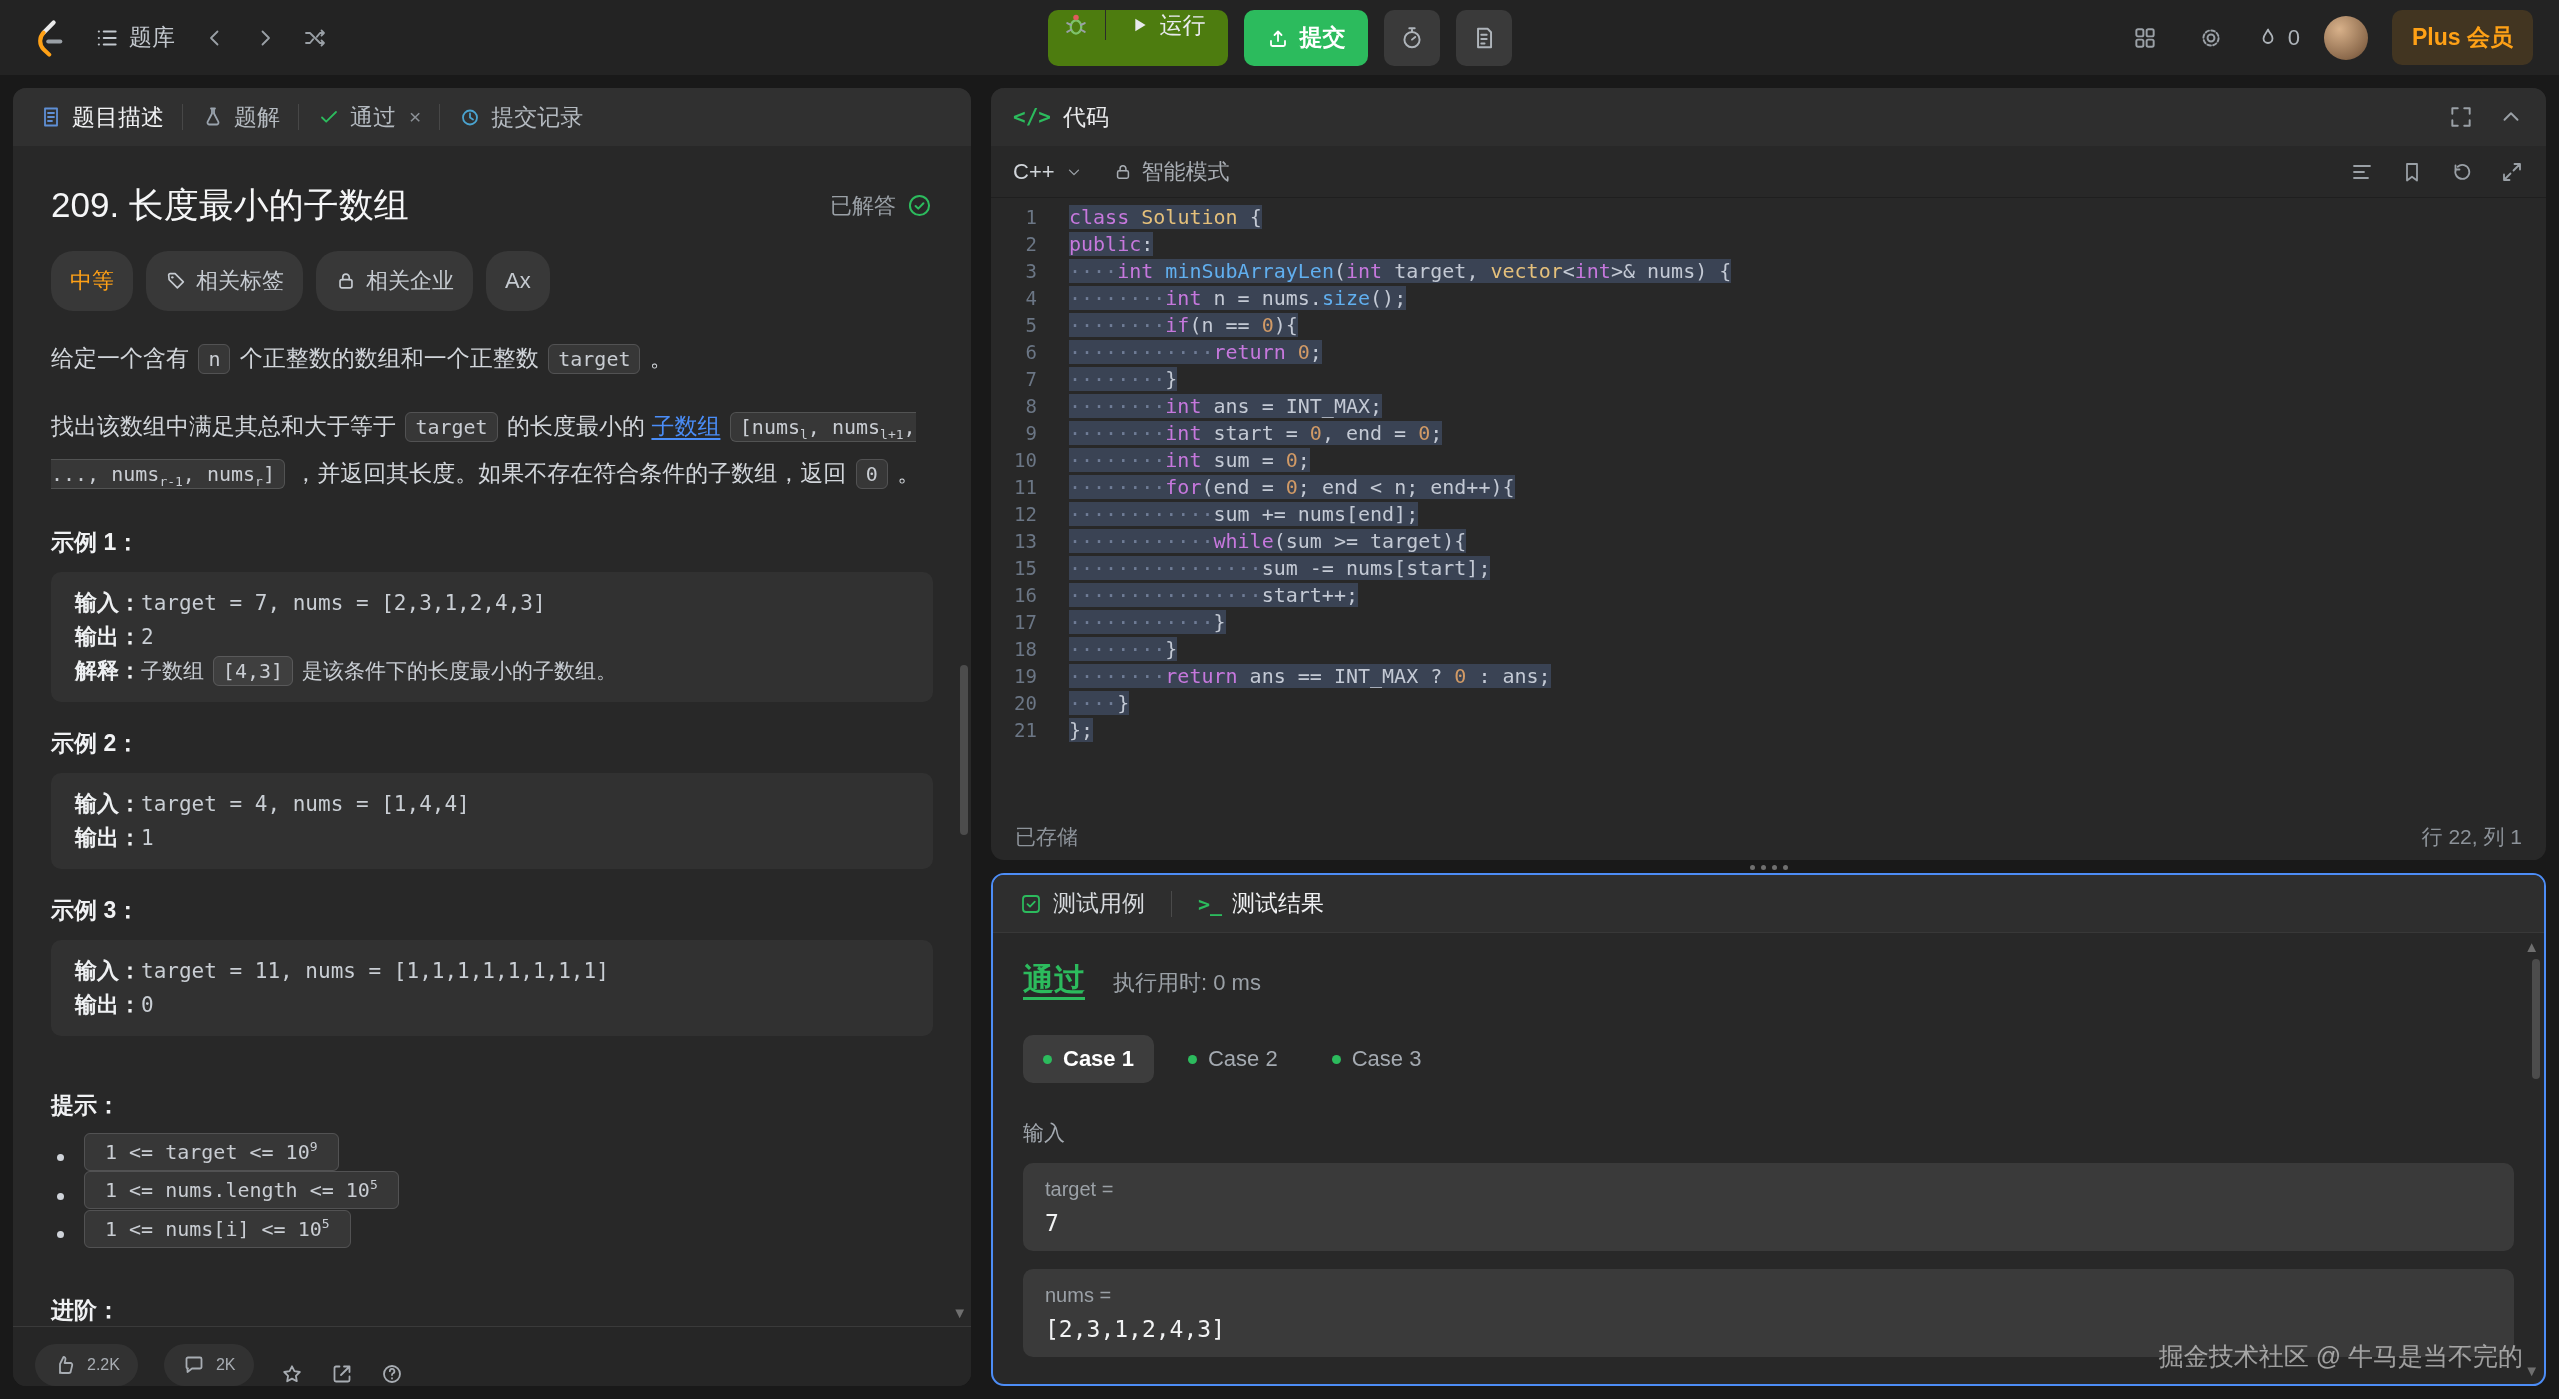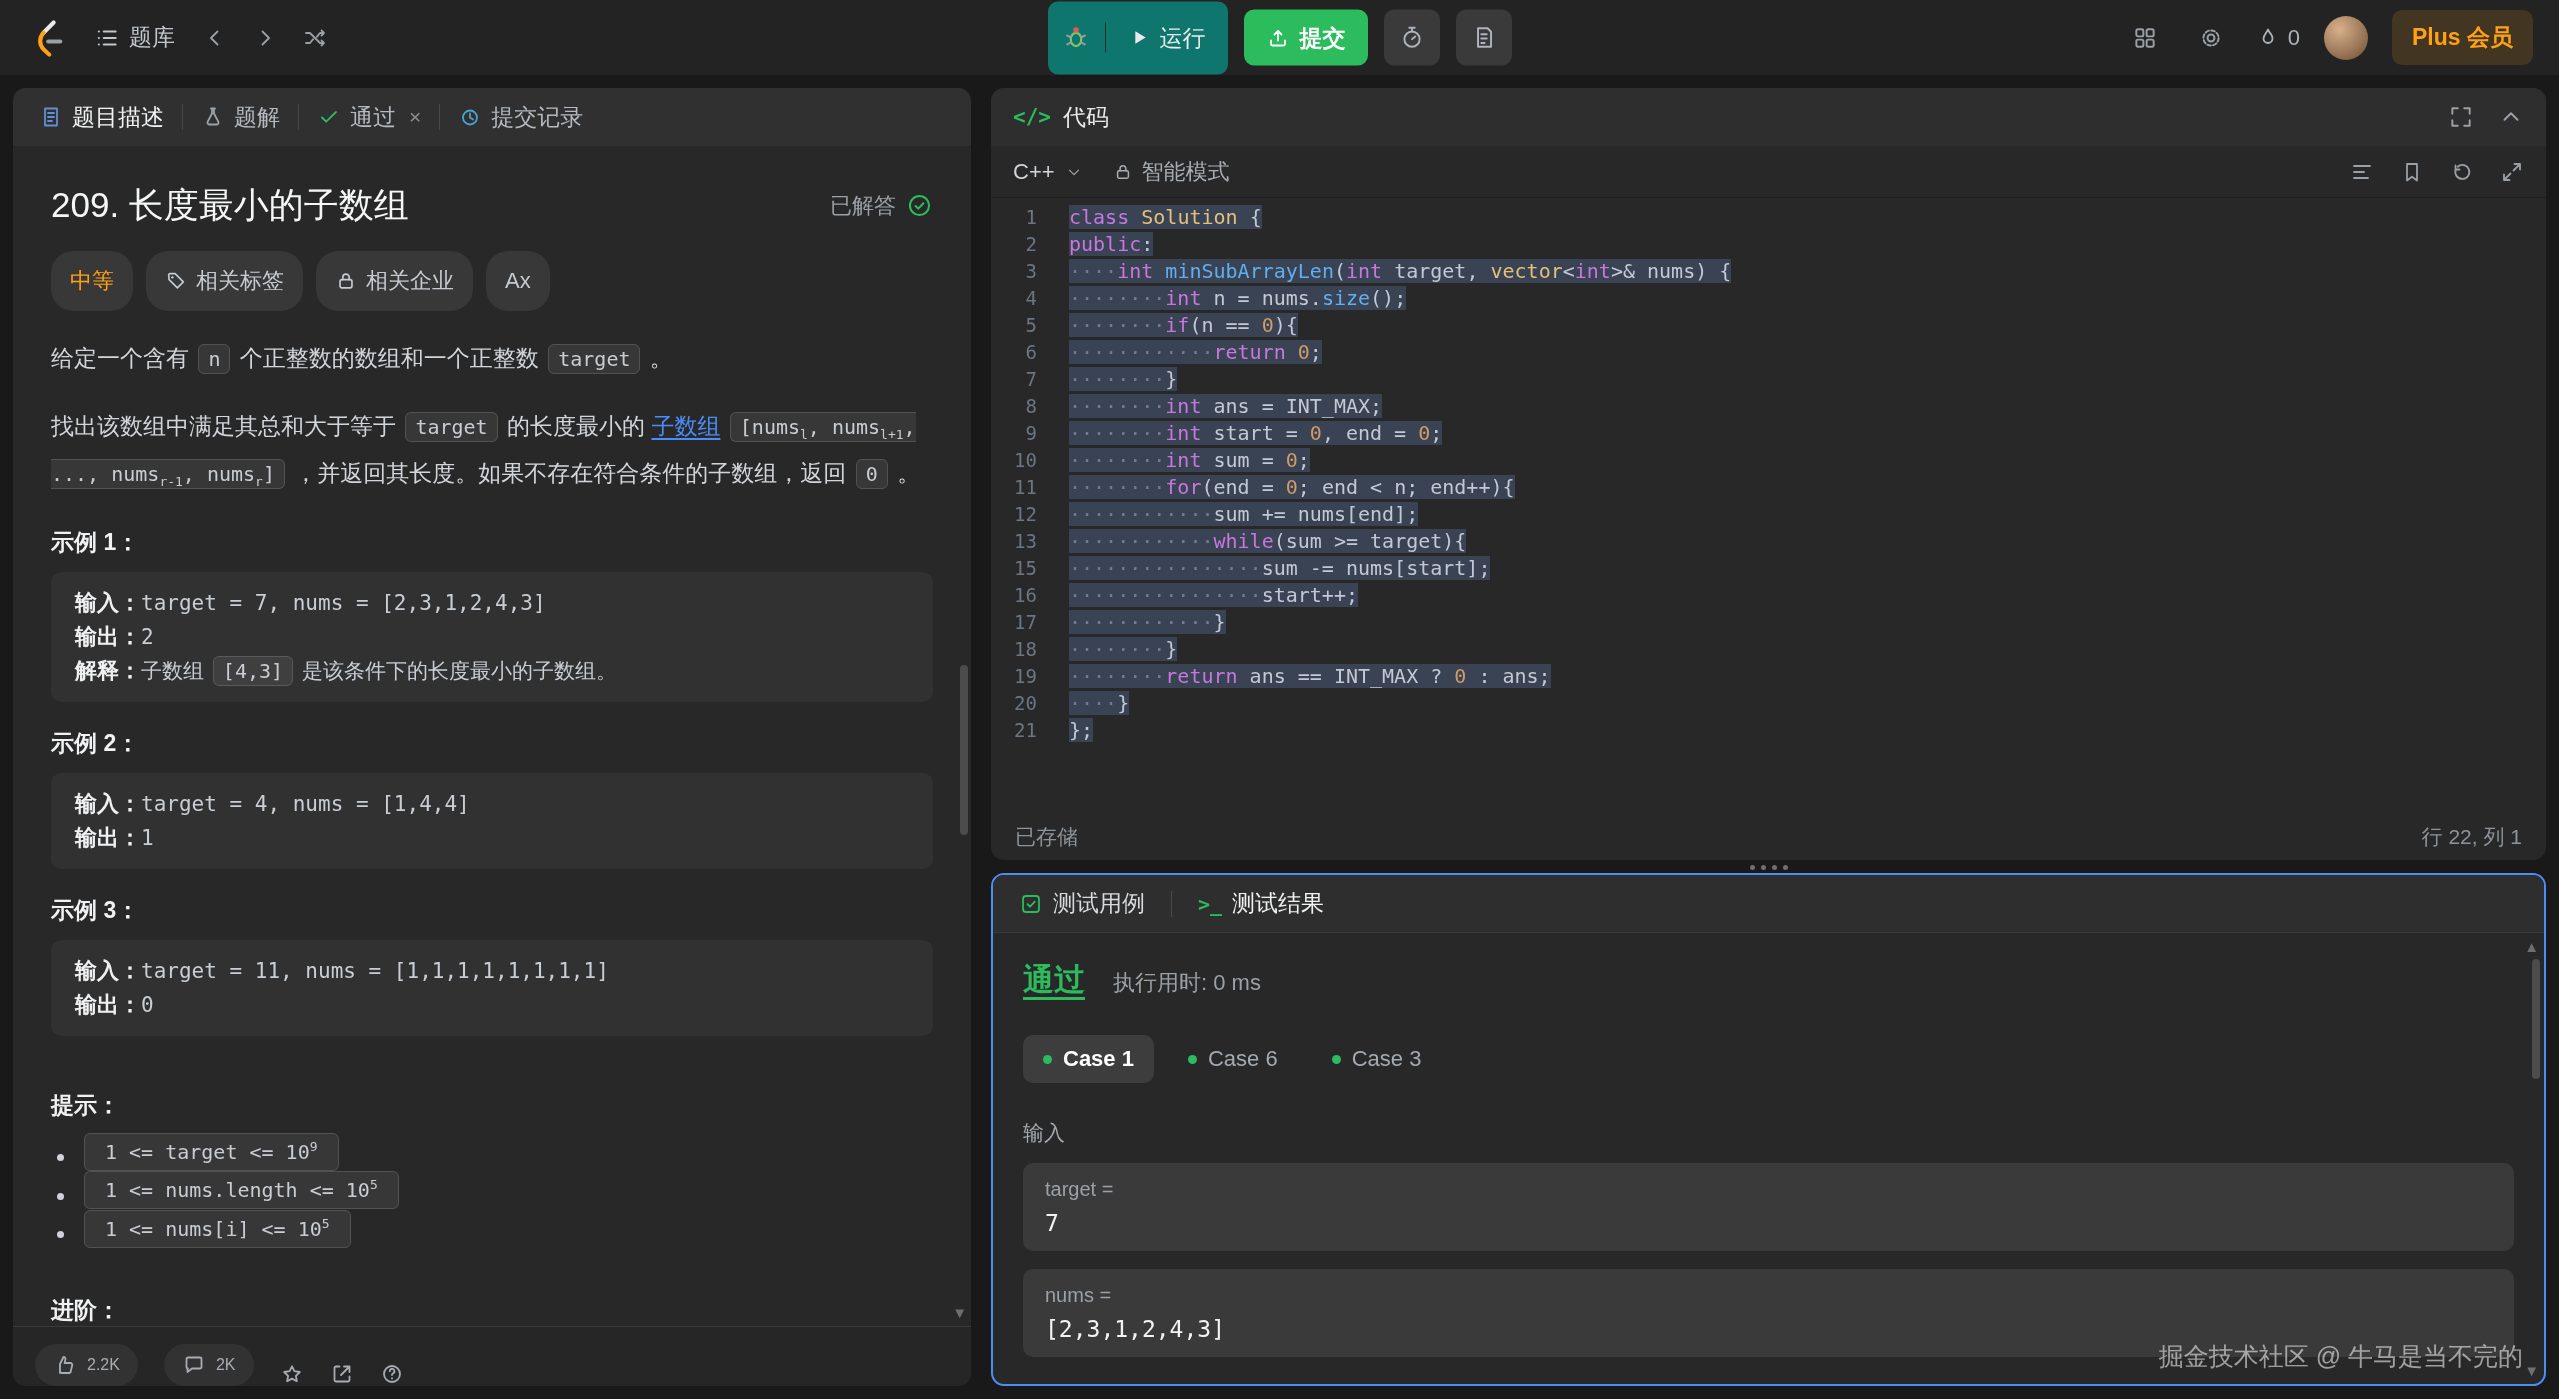--- a/index.html
+++ b/index.html
@@ -9,21 +9,21 @@
   svg.ic{display:block;fill:none;stroke:currentColor;stroke-width:1.8;stroke-linecap:round;stroke-linejoin:round}
 
   
   .navbar{height:75px;background:#232323;display:flex;align-items:center;justify-content:space-between;
           padding:0 26px;position:relative}
   .nav-left{display:flex;align-items:center;gap:10px}
   .logo{width:42px;height:42px;display:flex;align-items:center;justify-content:center;margin-right:6px}
   .nav-item{display:flex;align-items:center;gap:9px;color:#c2c7cd;font-size:23px;padding:8px 10px;border-radius:8px;cursor:pointer}
   .nav-icon-btn{color:#9aa0a6;padding:8px;display:flex;cursor:pointer}
   .nav-center{position:absolute;left:50%;top:50%;transform:translate(-50%,-50%);display:flex;align-items:center;gap:16px}
-  .run-group{display:flex;align-items:center;background:#0f766e;border-radius:10px;overflow:hidden;height:73px}
+  .run-group{display:flex;align-items:flex-start;background:#4d7c0f;border-radius:10px;overflow:hidden;height:56px}
   .debug-btn{width:58px;display:flex;align-items:center;justify-content:center;border-right:1px solid #2b2b2b;cursor:pointer}
   .run-btn{display:flex;align-items:center;gap:10px;padding:0 22px;color:#e8eaed;font-size:23px;cursor:pointer}
   .submit-btn{height:56px;display:flex;align-items:center;gap:10px;padding:0 22px;background:#2cbb5d;color:#fff;
               font-size:23px;font-weight:600;border-radius:10px;cursor:pointer}
   .sq-btn{width:56px;height:56px;background:#3a3a3a;border-radius:10px;display:flex;align-items:center;justify-content:center;color:#aeb4ba;cursor:pointer}
   .nav-right{display:flex;align-items:center;gap:24px}
   .streak{display:flex;align-items:center;gap:8px;color:#aeb4ba;font-size:22px}
   .avatar{width:44px;height:44px;border-radius:50%;background:radial-gradient(circle at 35% 30%,#d8b18a,#8d6b4d 70%,#5f452f);cursor:pointer}
   .plus-btn{background:rgba(255,161,22,.14);color:#ffa116;font-size:23px;font-weight:600;padding:12px 20px;border-radius:10px;cursor:pointer}
 
@@ -518,21 +518,21 @@
           <span class="result-status">通过</span>
           <span class="result-runtime">执行用时: 0 ms</span>
         </div>
         <div class="case-row" id="case-row">
             <div class="case active">
               <span class="cdot"></span>
               <span>Case 1</span>
             </div>
             <div class="case">
               <span class="cdot"></span>
-              <span>Case 6</span>
+              <span>Case 2</span>
             </div>
             <div class="case">
               <span class="cdot"></span>
               <span>Case 3</span>
             </div>
           </div>
         <div class="in-label">输入</div>
         <div id="fields">
             <div class="field">
               <div class="f-label">target =</div>

